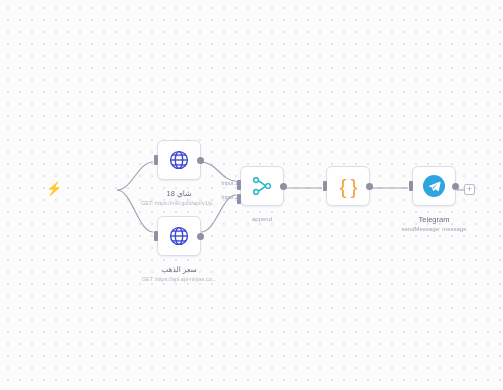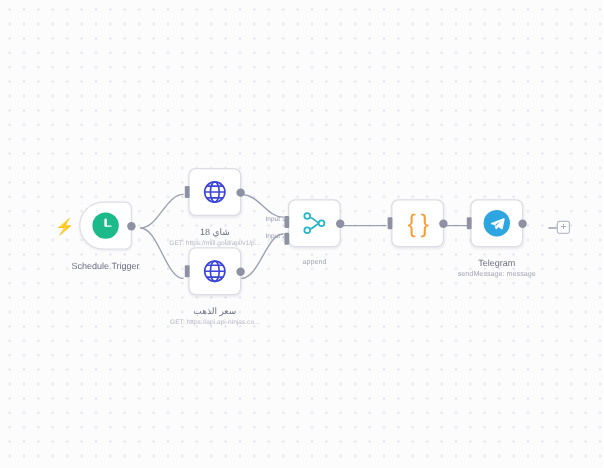--- a/index.html
+++ b/index.html
@@ -197,45 +197,38 @@
       <path d="M285,188 L322,188"></path>
 
       <path d="M371,188 L408,188"></path>
 
       <path d="M457,190 L464,190"></path>
     </g>
   </svg>
 
   <div class="bolt">⚡</div>
 
-  <div class="node trigger" style="left:66px; top:168px;">
-    <span class="icon-clock"></span>
-    <span class="port-out"></span>
-    <div class="caption">
-      <div class="title">Schedule Trigger</div>
-    </div>
-  </div>
 
   <div class="node" style="left:157px; top:140px;">
     <svg width="22" height="22" viewBox="0 0 24 24" fill="none" stroke="#3b46d6" stroke-width="1.5">
       <circle cx="12" cy="12" r="9.2"></circle>
       <ellipse cx="12" cy="12" rx="4" ry="9.2"></ellipse>
       <line x1="2.8" y1="12" x2="21.2" y2="12"></line>
       <line x1="4.3" y1="6.6" x2="19.7" y2="6.6"></line>
       <line x1="4.3" y1="17.4" x2="19.7" y2="17.4"></line>
     </svg>
     <span class="port-in"></span>
     <span class="port-out"></span>
     <div class="caption">
       <div class="title">شاي 18</div>
       <div class="sub url">GET: https://mill.gold/api/v1/p...</div>
     </div>
   </div>
 
-  <div class="node" style="left:157px; top:206px;">
+  <div class="node" style="left:157px; top:216px;">
     <svg width="22" height="22" viewBox="0 0 24 24" fill="none" stroke="#3b46d6" stroke-width="1.5">
       <circle cx="12" cy="12" r="9.2"></circle>
       <ellipse cx="12" cy="12" rx="4" ry="9.2"></ellipse>
       <line x1="2.8" y1="12" x2="21.2" y2="12"></line>
       <line x1="4.3" y1="6.6" x2="19.7" y2="6.6"></line>
       <line x1="4.3" y1="17.4" x2="19.7" y2="17.4"></line>
     </svg>
     <span class="port-in"></span>
     <span class="port-out"></span>
     <div class="caption">
@@ -261,21 +254,21 @@
       <div class="sub">append</div>
     </div>
   </div>
 
   <div class="node" style="left:326px; top:166px;">
     <span class="icon-code">{ }</span>
     <span class="port-in"></span>
     <span class="port-out"></span>
   </div>
 
-  <div class="node" style="left:392px; top:166px;">
+  <div class="node" style="left:412px; top:166px;">
     <span class="icon-telegram">
       <svg width="13" height="13" viewBox="0 0 24 24" fill="#ffffff">
         <path d="M21.5 3.3 L2.6 10.6 c-.9.35-.85 1.62.07 1.9 l4.7 1.45 1.8 5.5 c.27.83 1.33 1.03 1.9.37 l2.5-2.9 4.6 3.4 c.72.53 1.75.14 1.93-.74 l3.1-14.7 c.2-.95-.76-1.73-1.7-1.38z M8.9 13.6 L18 7.2 10.2 14.6 l-.3 3.4z"></path>
       </svg>
     </span>
     <span class="port-in"></span>
     <span class="port-out"></span>
     <div class="caption">
       <div class="title">Telegram</div>
       <div class="sub">sendMessage: message</div>

